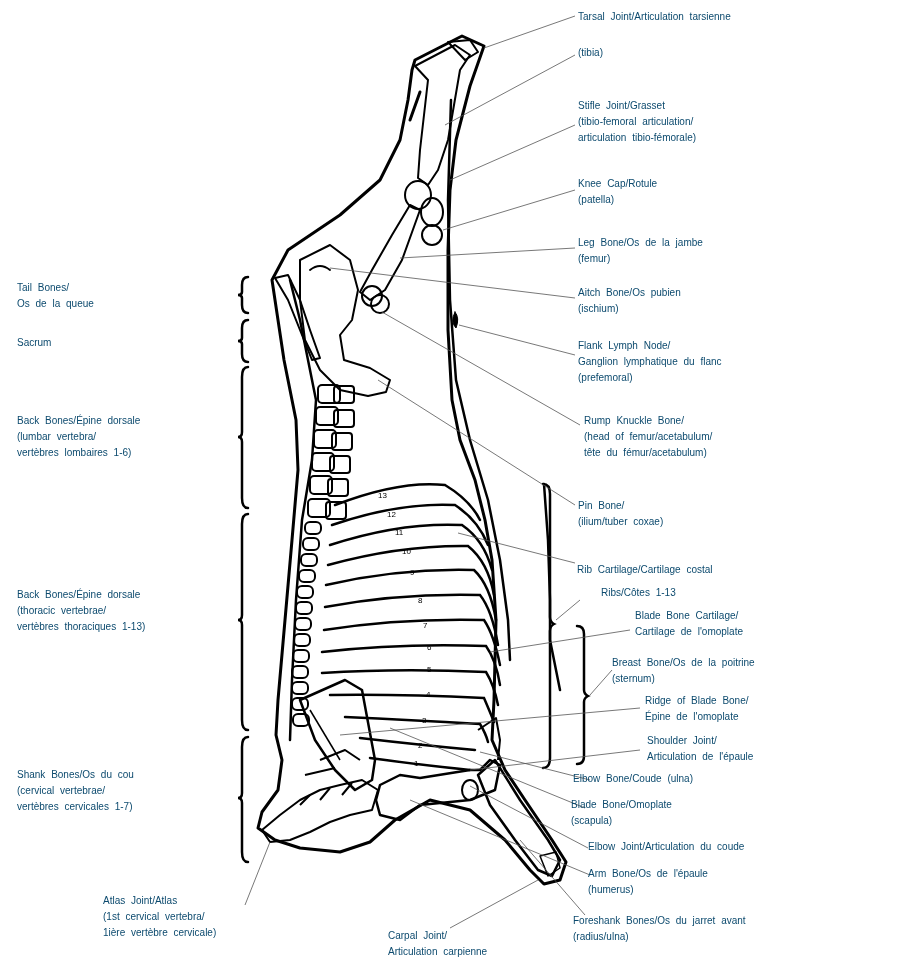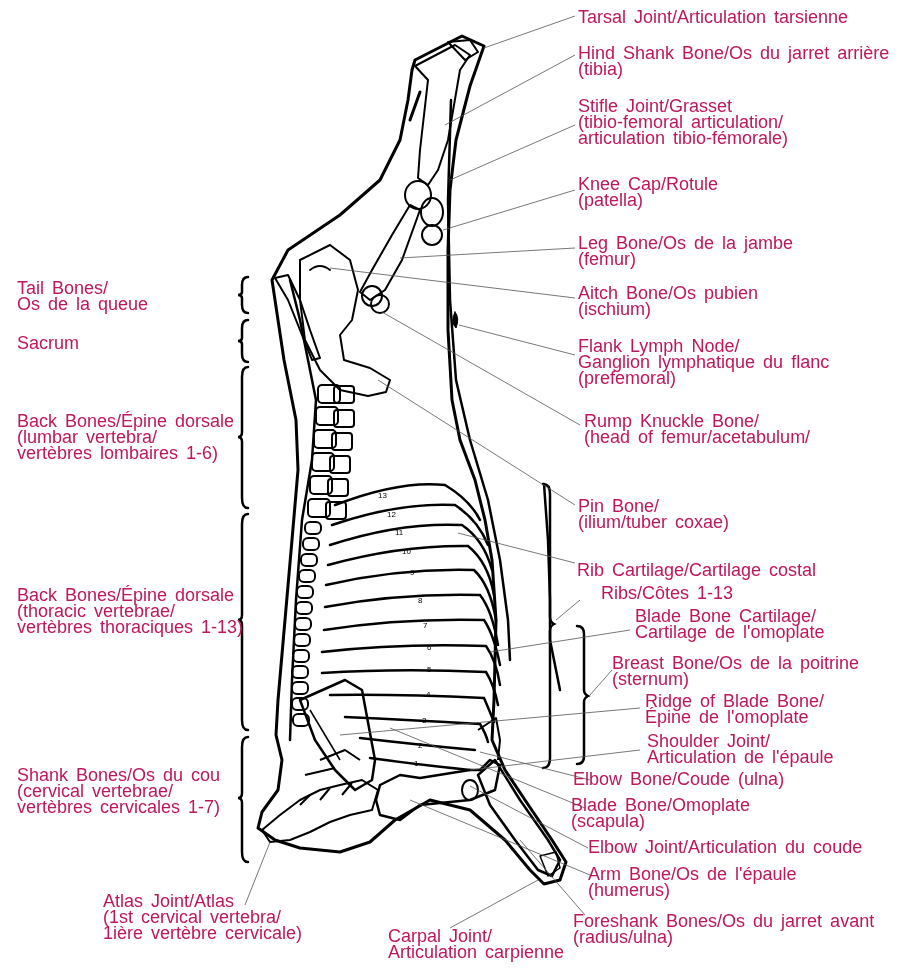--- a/index.html
+++ b/index.html
@@ -1,20 +1,20 @@
 <!DOCTYPE html>
 <html><head>
   <meta charset="utf-8">
   <style>
     html, body { margin: 0; padding: 0; background: #ffffff; }
     body { width: 911px; height: 970px; position: relative; overflow: hidden;
       font-family: "Liberation Sans", sans-serif; color: #111111; }
     #diagram { position: absolute; left: 0; top: 0; width: 911px; height: 970px; }
-    .label { position: absolute; font-size: 18px; line-height: 16px; word-spacing: 3px;
-      white-space: nowrap; color: #be185d; }
+    .label { position: absolute; font-size: 10px; line-height: 16px; word-spacing: 3px;
+      white-space: nowrap; color: #0c4a6e; }
     .label span { display: block; }
   </style>
 </head>
 <body>
 
 <svg id="diagram" width="911" height="970" viewBox="0 0 911 970">
 
   <g fill="none" stroke="#000" stroke-linecap="round" stroke-linejoin="round">
     <path d="M 415 60 L 462 36 L 484 46 L 470 86 L 456 140 L 450 190 L 448 250 L 448 330 L 452 400 L 460 440 L 475 480 L 485 520 L 492 560 L 496 620 L 494 700 L 492 740 L 505 770 L 525 800 L 552 840 L 566 862 L 560 880 L 544 884 L 530 870 L 505 840 L 470 810 L 430 800 L 395 820 L 370 842 L 340 852 L 300 848 L 275 840 L 258 828 L 262 812 L 278 790 L 282 760 L 276 735 L 278 700 L 285 620 L 292 540 L 298 470 L 296 420 L 284 360 L 272 280 L 288 250 L 340 215 L 380 180 L 400 140 L 408 100 L 412 70 Z" stroke-width="3"></path>
 
@@ -153,21 +153,20 @@
     <line x1="520" y1="840" x2="585" y2="915"></line>
     <line x1="270" y1="842" x2="245" y2="905"></line>
     <line x1="538" y1="880" x2="450" y2="928"></line>
   </g>
 </svg>
 
 <div class="label" style="left:578px;top:9px">
     <span>Tarsal Joint/Articulation tarsienne</span>
   </div>
 <div class="label" style="left:578px;top:45px">
-    <span>Hind Shank Bone/Os du jarret arrière</span>
     <span>(tibia)</span>
   </div>
 <div class="label" style="left:578px;top:98px">
     <span>Stifle Joint/Grasset</span>
     <span>(tibio-femoral articulation/</span>
     <span>articulation tibio-fémorale)</span>
   </div>
 <div class="label" style="left:578px;top:176px">
     <span>Knee Cap/Rotule</span>
     <span>(patella)</span>
@@ -181,20 +180,21 @@
     <span>(ischium)</span>
   </div>
 <div class="label" style="left:578px;top:338px">
     <span>Flank Lymph Node/</span>
     <span>Ganglion lymphatique du flanc</span>
     <span>(prefemoral)</span>
   </div>
 <div class="label" style="left:584px;top:413px">
     <span>Rump Knuckle Bone/</span>
     <span>(head of femur/acetabulum/</span>
+    <span>tête du fémur/acetabulum)</span>
   </div>
 <div class="label" style="left:578px;top:498px">
     <span>Pin Bone/</span>
     <span>(ilium/tuber coxae)</span>
   </div>
 <div class="label" style="left:577px;top:562px">
     <span>Rib Cartilage/Cartilage costal</span>
   </div>
 <div class="label" style="left:601px;top:585px">
     <span>Ribs/Côtes 1-13</span>

